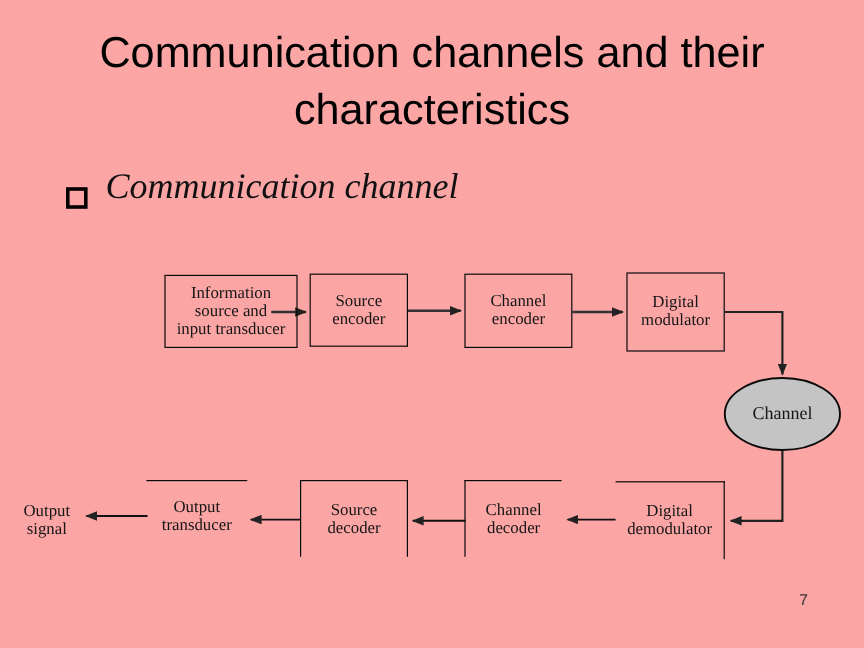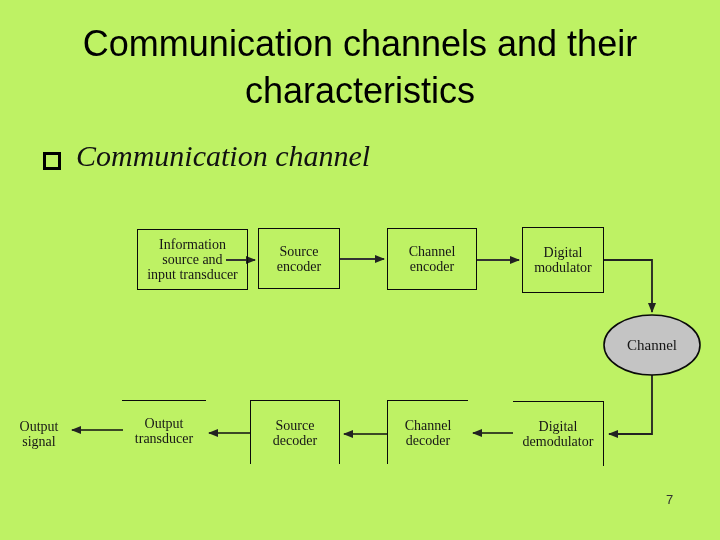--- a/index.html
+++ b/index.html
@@ -1,40 +1,40 @@
 <!DOCTYPE html>
 <html><head>
 <meta charset="utf-8">
 <style>
   html, body { margin: 0; padding: 0; background: #fff; }
   .slide {
     position: relative;
     width: 720px;
     height: 540px;
-    background: #bef264;
+    background: #fca5a5;
     overflow: hidden;
     font-family: "Liberation Sans", sans-serif;
   }
   .title {
     position: absolute;
     top: 20px;
     left: 40px;
     width: 640px;
     text-align: center;
     font-size: 36px;
     line-height: 47px;
     font-weight: 400;
     color: #000;
   }
   .bullet-row {
     position: absolute;
     top: 138px;
-    left: 43px;
+    left: 55px;
     display: flex;
-    align-items: center;
+    align-items: flex-end;
   }
   .bullet-square {
     width: 12px;
     height: 12px;
     border: 3px solid #000;
     margin-top: 9px;
     flex: 0 0 auto;
   }
   .bullet-text {
     margin-left: 15px;

